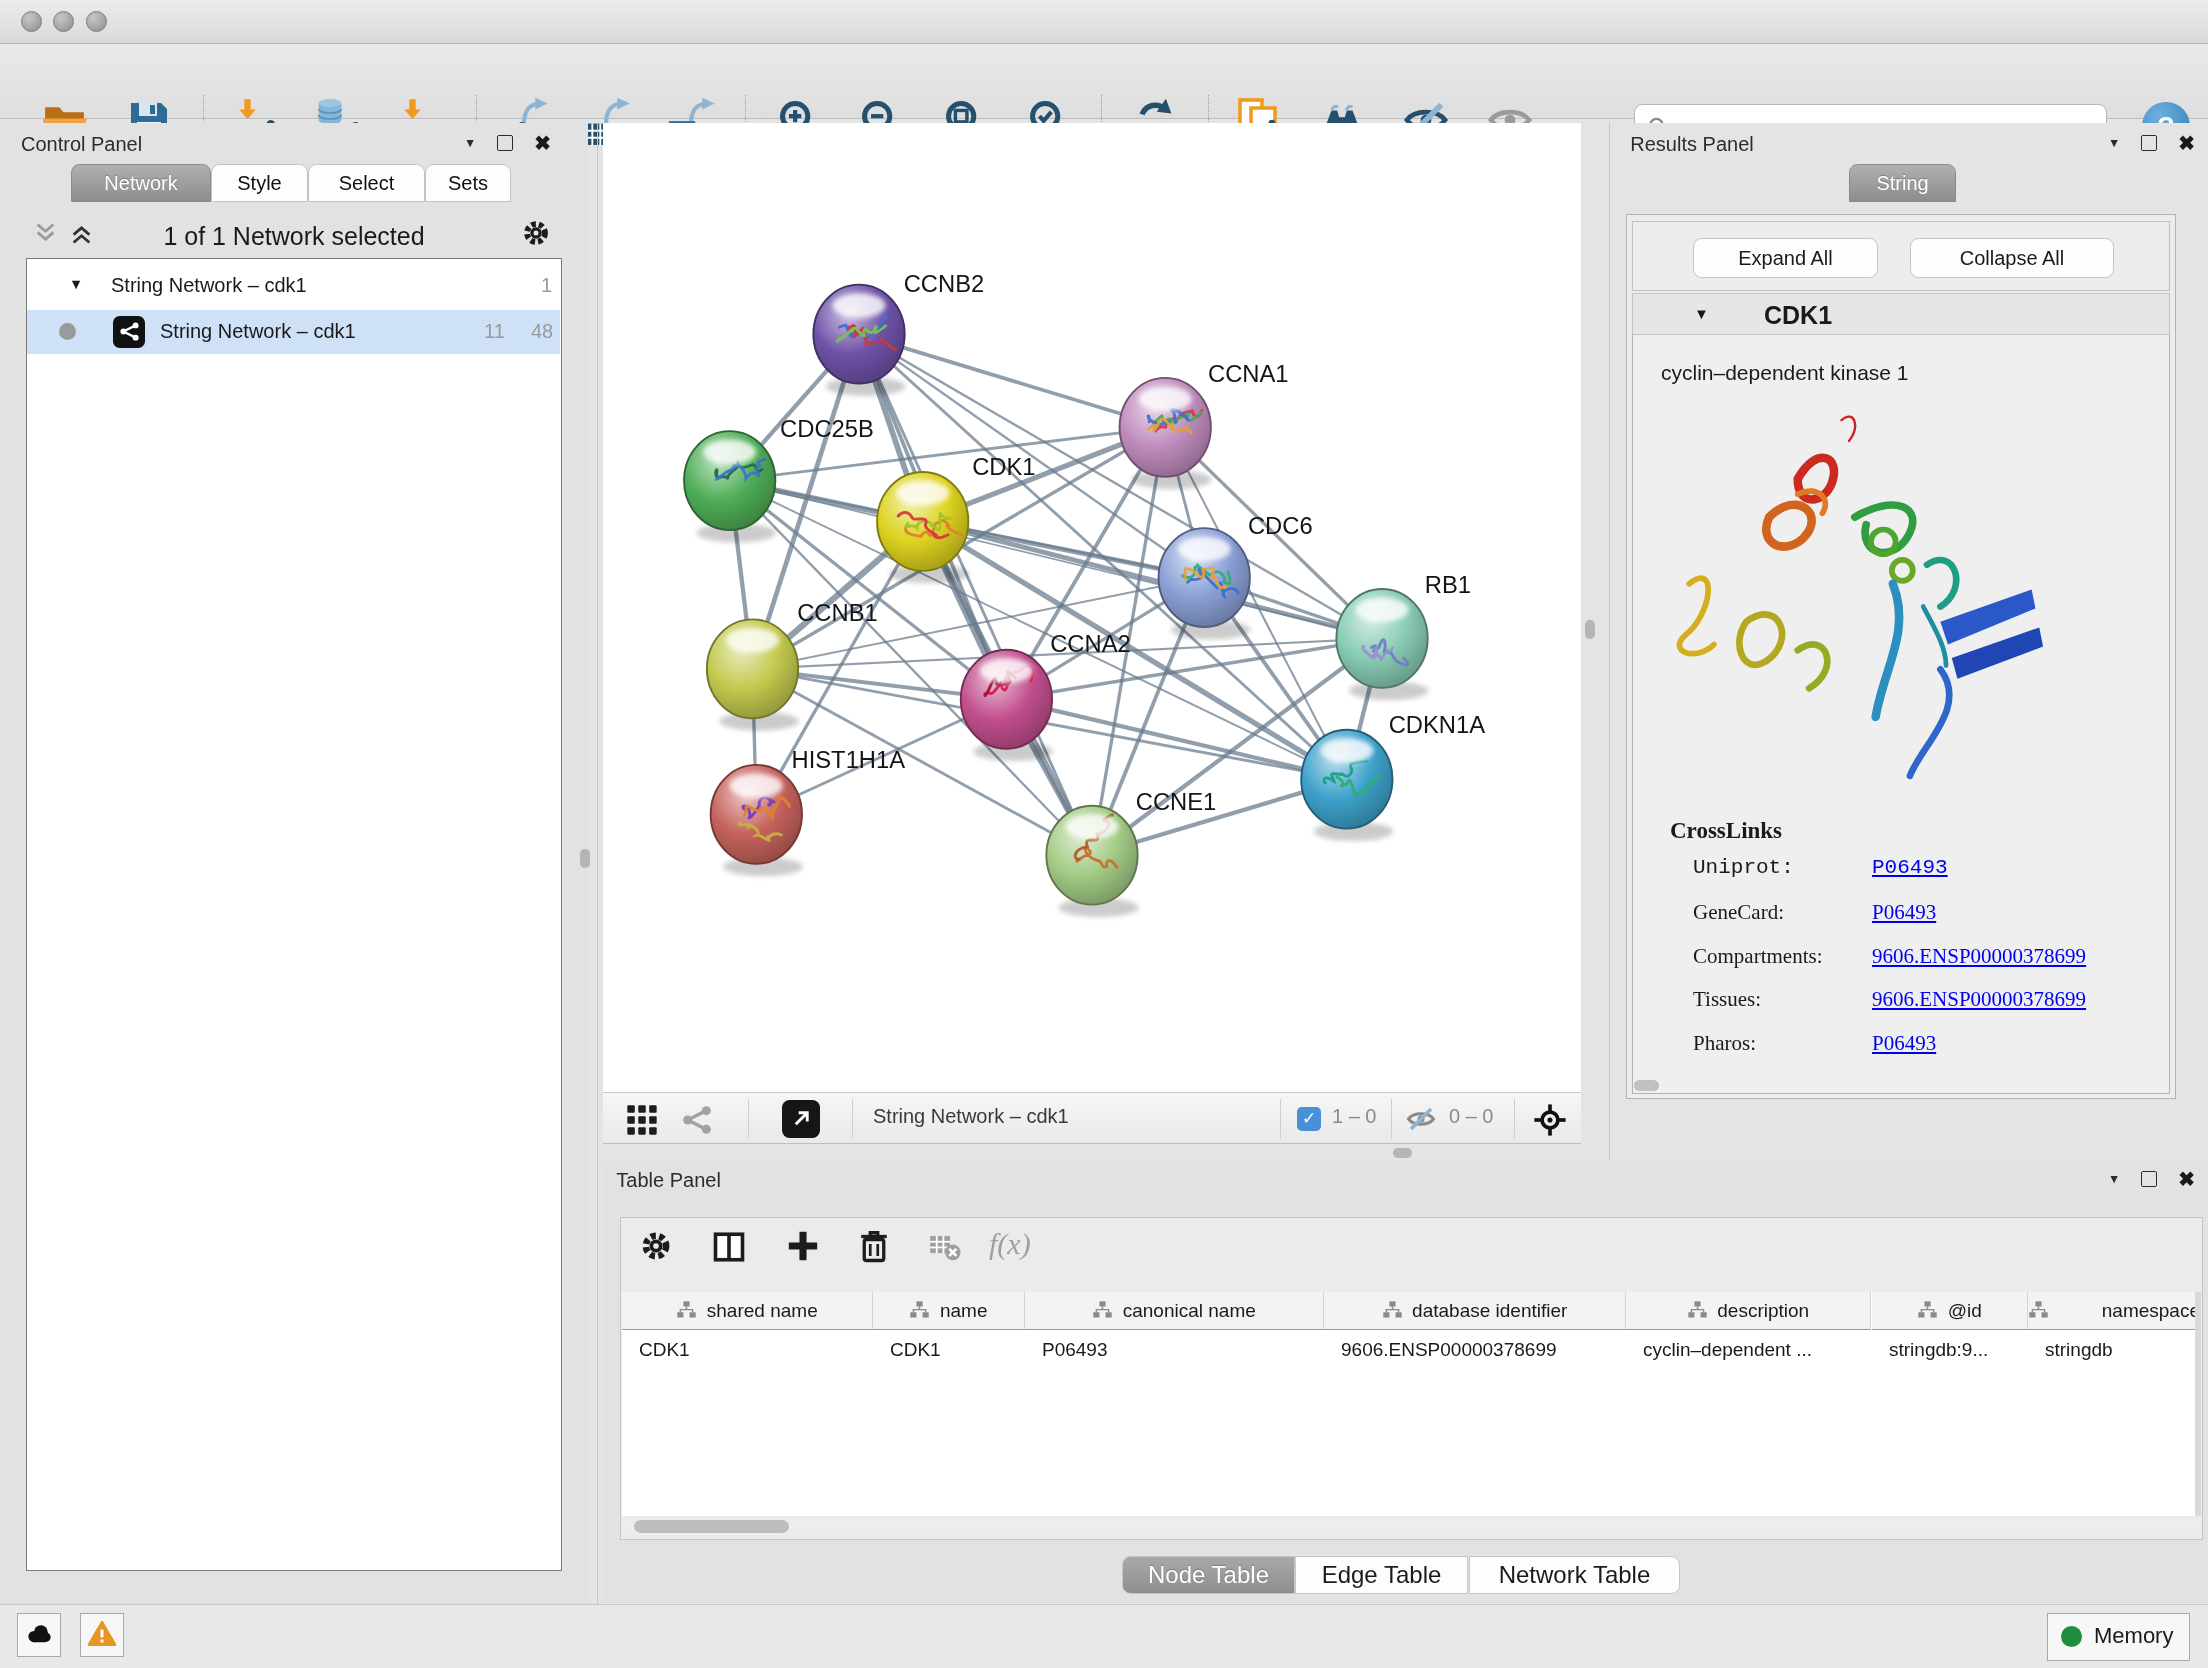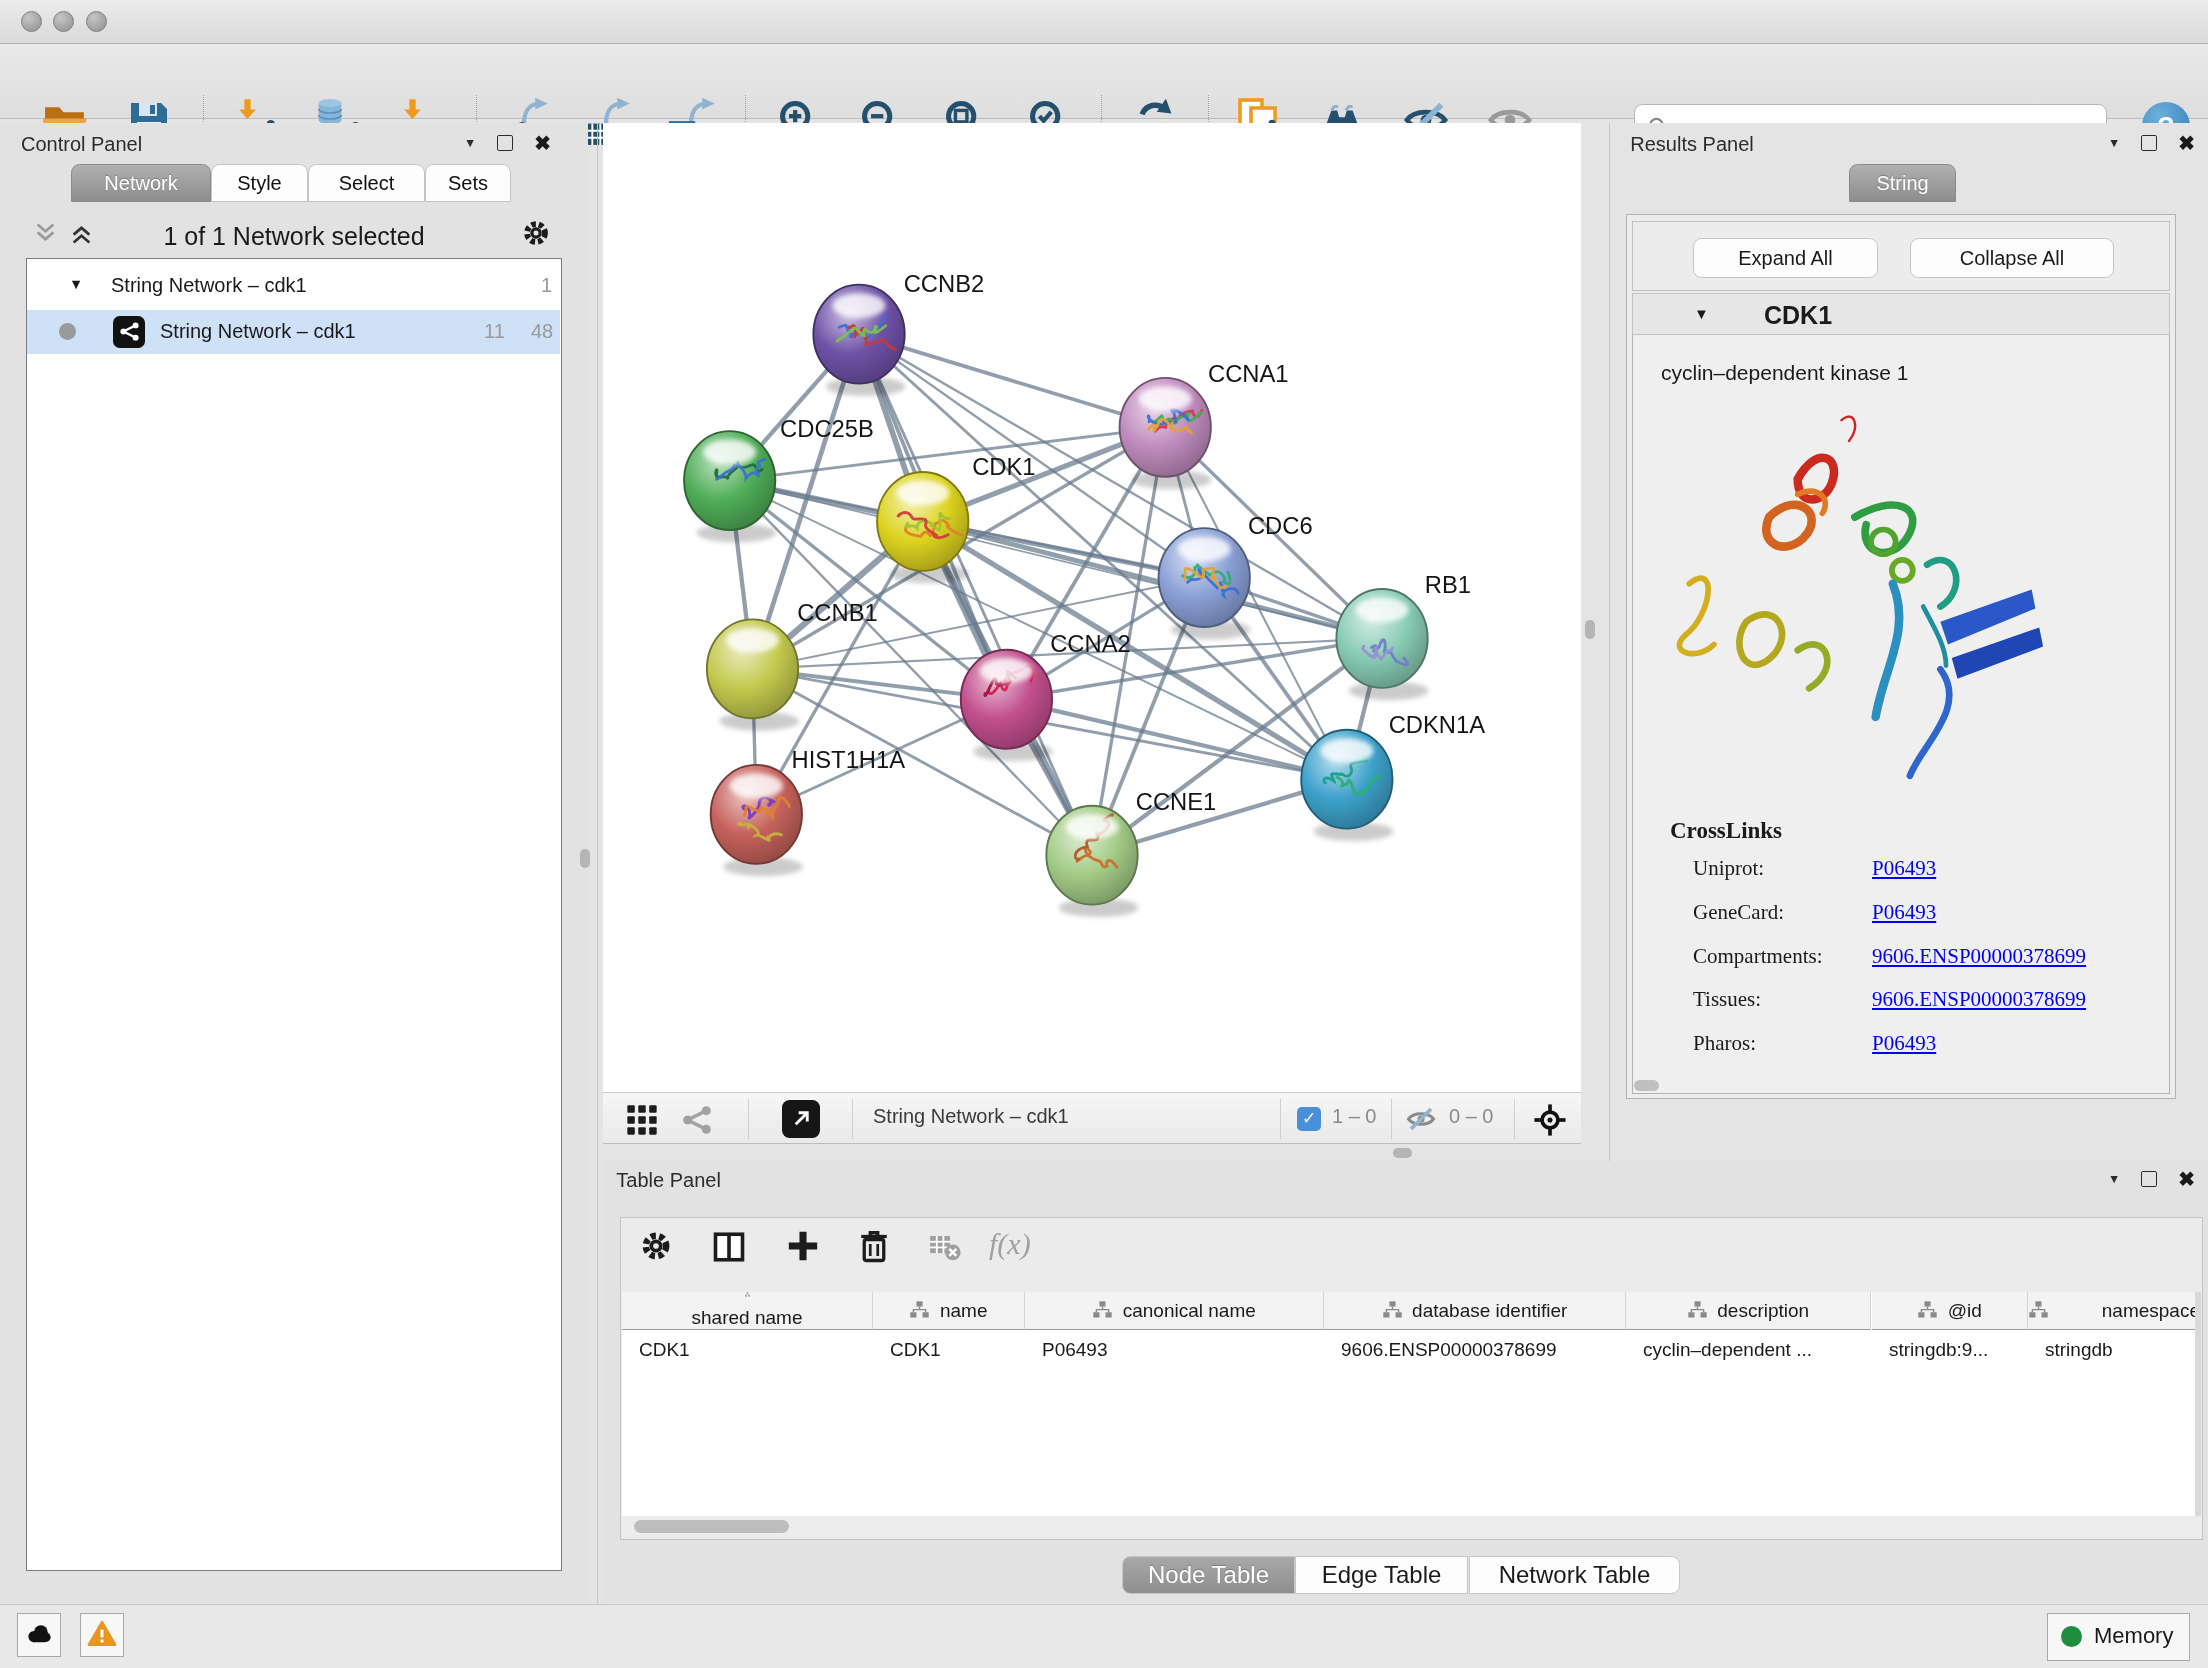--- a/index.html
+++ b/index.html
@@ -743,21 +743,21 @@
     <path d="M282,214 C296,240 306,258 306,276" stroke="#1f8e9e" stroke-width="5"></path>
     <path d="M250,190 C270,240 240,280 232,330" stroke="#2b8fc0" stroke-width="9"></path>
     <path d="M300,280 C330,320 280,360 268,392" stroke="#2f66cc" stroke-width="7"></path>
   </g>
   <path d="M300,230 L396,196 L400,216 L308,254 z" fill="#2b58c8"></path>
   <path d="M312,268 L404,236 L408,256 L318,290 z" fill="#1f46b4"></path>
 </svg>
 
 <div id="xl-title" class="xl">CrossLinks</div>
 <div id="crosslinks">
-    <div class="xl-row xl abs" style="top: 856px;">
+    <div class="xl-row xl abs" style="top: 856px; font-family: Liberation Mono, monospace;">
       <span class="lab">Uniprot:</span>
       <a href="#">P06493</a>
     </div>
     <div class="xl-row xl abs" style="top: 900px;">
       <span class="lab">GeneCard:</span>
       <a href="#">P06493</a>
     </div>
     <div class="xl-row xl abs" style="top: 944px;">
       <span class="lab">Compartments:</span>
       <a href="#">9606.ENSP00000378699</a>
@@ -792,21 +792,21 @@
     <use href="#i-plus"></use>
   </svg>
 <svg class="icon abs tp-btn" style="left:856px;color:#1c1c1c" width="36" height="36" viewBox="0 0 38 38">
     <use href="#i-trash"></use>
   </svg>
 <svg class="icon abs tp-btn" style="left:928px;color:#9f9f9f" width="34" height="34" viewBox="0 0 36 36">
     <use href="#i-tablex"></use>
   </svg>
 <div id="fx-label">f(x)</div>
 <div id="grid-table" class="abs">
-    <div class="th-cell" style="left: 0px; width: 251px; flex-direction: column;">
+    <div class="th-cell" style="left: 0px; width: 251px;">
       <svg width="21" height="21" style="color: rgb(138, 138, 138);" viewBox="0 0 22 22">
         <use href="#i-tree"></use>
       </svg>
       <span>shared name</span>
     </div>
     <div class="th-cell" style="left: 251px; width: 152px;">
       <svg width="21" height="21" style="color: rgb(138, 138, 138);" viewBox="0 0 22 22">
         <use href="#i-tree"></use>
       </svg>
       <span>name</span>

